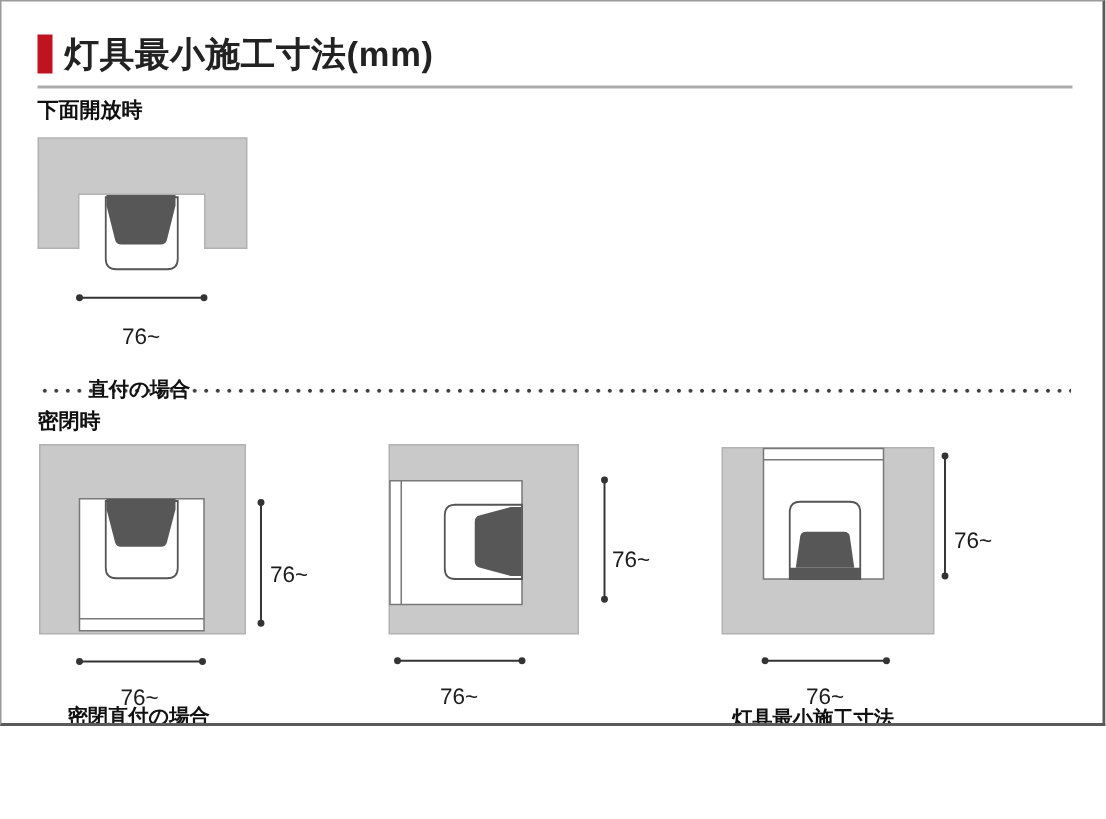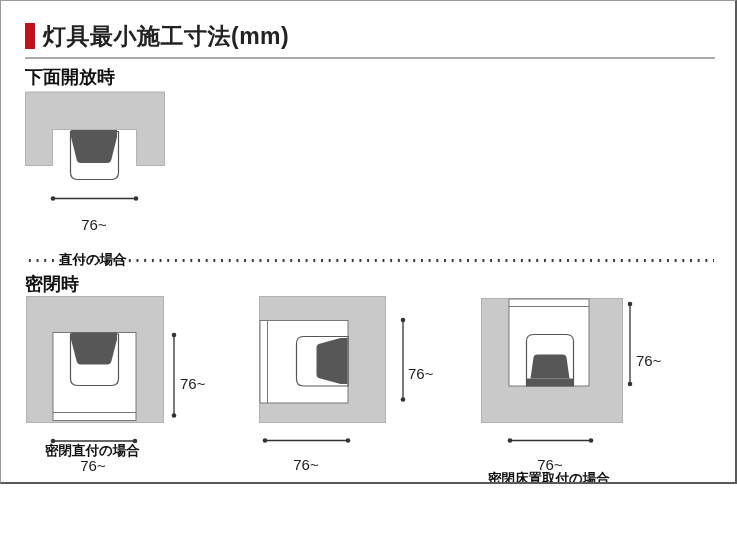--- a/index.html
+++ b/index.html
@@ -9,21 +9,21 @@
     box-sizing:border-box;
     border-top:1px solid #9a9a9a;border-left:1px solid #9a9a9a;
     border-right:2px solid #5a5a5a;border-bottom:2px solid #5a5a5a;
   }
   .abs{position:absolute;}
   
   #title-bullet{left:24px;top:22px;width:10px;height:26px;background:#c1121f;}
   #page-title{left:42px;top:20px;font-size:23px;font-weight:600;color:#222;letter-spacing:.5px;white-space:nowrap;}
   #title-underline{left:24px;top:56px;width:690px;height:2px;background:#ababab;}
   
-  .sec-heading{font-size:18px;font-weight:bold;color:#111;white-space:nowrap;}
+  .sec-heading{font-size:14px;font-weight:bold;color:#111;white-space:nowrap;}
   #heading-open{left:24px;top:64px;}
   #heading-sealed{left:24px;top:271px;text-align:center;}
   
   #dotted-divider{
     left:25px;top:257px;width:688px;height:5px;
     background-image:radial-gradient(circle 1.35px,#3a3a3a 98%,transparent 100%);
     background-size:7.7px 5px;background-repeat:repeat-x;
   }
   
   #diagram-svg{left:0;top:0;}
@@ -33,21 +33,21 @@
   #dim-open-w{left:53px;top:203px;}
   #dim-a-w{left:52px;top:444px;}
   #dim-a-h{left:179px;top:362px;}
   #dim-b-w{left:265px;top:443px;}
   #dim-b-h{left:407px;top:352px;}
   #dim-c-w{left:509px;top:443px;}
   #dim-c-h{left:635px;top:339px;}
   
   .caption{font-size:13.5px;font-weight:bold;color:#111;white-space:nowrap;}
   #caption-open{left:58px;top:226px;margin-top:24px;}
-  #caption-a{left:44px;top:441px;}
+  #caption-a{left:44px;top:468px;}
   #caption-b{left:265px;top:469px;}
   #caption-c{left:487px;top:469px;}
   
   #note-divider{left:0;top:492px;width:735px;height:1px;background:#c0c0c0;}
   #note-text{left:24px;top:506px;width:710px;font-size:13.4px;color:#1a1a1a;letter-spacing:0;white-space:nowrap;}
 </style>
 </head>
 <body>
 
 <div id="page">
@@ -120,18 +120,18 @@
   <div class="abs dim-label centered" id="dim-open-w">76~</div>
   <div class="abs dim-label centered" id="dim-a-w">76~</div>
   <div class="abs dim-label" id="dim-a-h">76~</div>
   <div class="abs dim-label centered" id="dim-b-w">76~</div>
   <div class="abs dim-label" id="dim-b-h">76~</div>
   <div class="abs dim-label centered" id="dim-c-w">76~</div>
   <div class="abs dim-label" id="dim-c-h">76~</div>
 
   <div class="abs caption" id="caption-open">直付の場合</div>
   <div class="abs caption" id="caption-a">密閉直付の場合</div>
-  <div class="abs caption" id="caption-c">密閉床置取付の場合</div>
+  <div class="abs caption" id="caption-c">灯具最小施工寸法</div>
 
   <div class="abs" id="note-divider"></div>
   <div class="abs" id="note-text">※図面内の表記寸法は温度性能を満たすために必要な最小施工寸法です。照明効果、器具の取付には別途ご配慮ください。</div>
 
 </div>
 
 </body></html>

